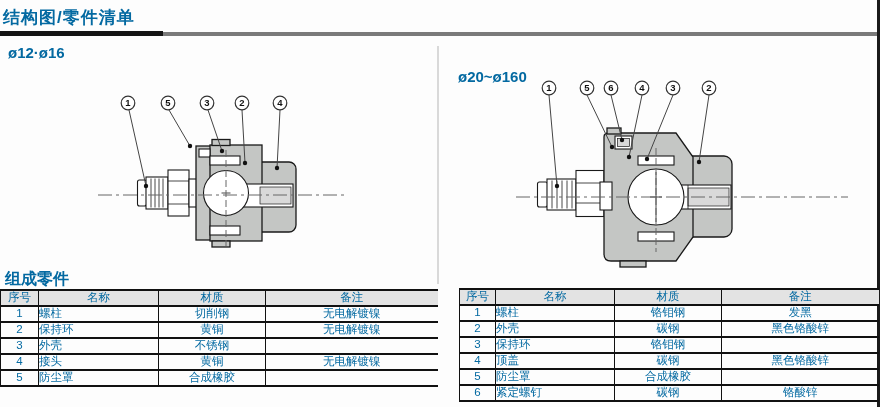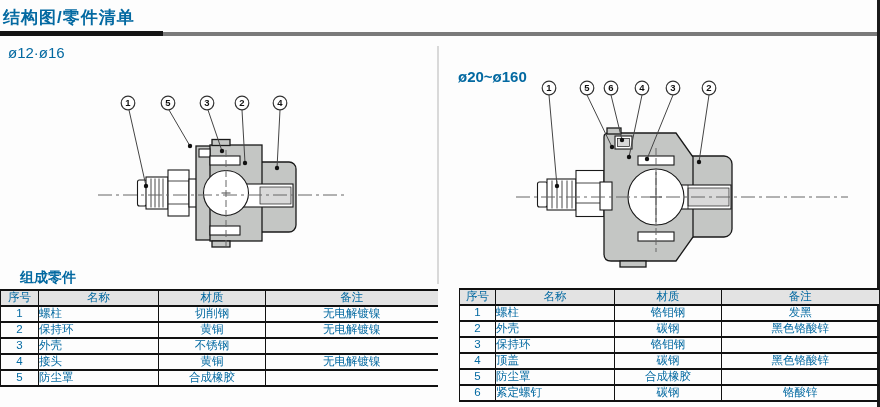--- a/index.html
+++ b/index.html
@@ -5,25 +5,25 @@
   html,body { margin:0; padding:0; background:#fff; }
   .page {
     position:relative; width:880px; height:407px; background:#fdfdfd;
     font-family:"Liberation Sans", sans-serif; color:#0369a1; overflow:hidden;
   }
   .page-title { position:absolute; left:3px; top:6px; font-size:17px; font-weight:bold; letter-spacing:1px; }
   .rule-black { position:absolute; left:0; top:31px; width:163px; height:5px; background:#141414; }
   .rule-gray  { position:absolute; left:163px; top:32px; width:717px; height:4px; background:#7a7a7a; }
   .page-right-border { position:absolute; right:0; top:0; width:3px; height:407px; background:#1a1a1a; }
   .section-divider { position:absolute; left:437px; top:46px; width:2px; height:238px; background:#d9d9d9; }
-  .label-left  { position:absolute; left:8px;  top:44px; font-size:15px; font-weight:normal; }
+  .label-left  { position:absolute; left:8px;  top:44px; font-size:15px; font-weight:bold; }
   .label-right { position:absolute; left:458px; top:45px; font-size:15px; font-weight:bold;margin-top:23px; }
   .svg-left  { position:absolute; left:90px;  top:85px; }
   .svg-right { position:absolute; left:460px; top:78px; }
-  .parts-heading { position:absolute; left:20px; top:269px; font-size:14px; font-weight:bold; }
+  .parts-heading { position:absolute; left:5px; top:269px; font-size:16px; font-weight:bold; }
 
   .tbl { position:absolute; border-collapse:collapse; table-layout:fixed; font-size:11.5px; line-height:1; }
   .tbl-left  { left:0px;   top:289px; width:437px; }
   .tbl-right { left:459px; top:288px; width:419px; }
   .tbl th, .tbl td {
     border-top:2px solid #111; border-bottom:2px solid #111; border-left:1.5px solid #111;
     height:14px; padding:0 2px; overflow:hidden; white-space:nowrap; font-weight:normal;
   }
   .tbl th { background:#e3e3e3; text-align:center; }
   .tbl td:last-child, .tbl th:last-child { border-right:0;margin-top:44px; }

